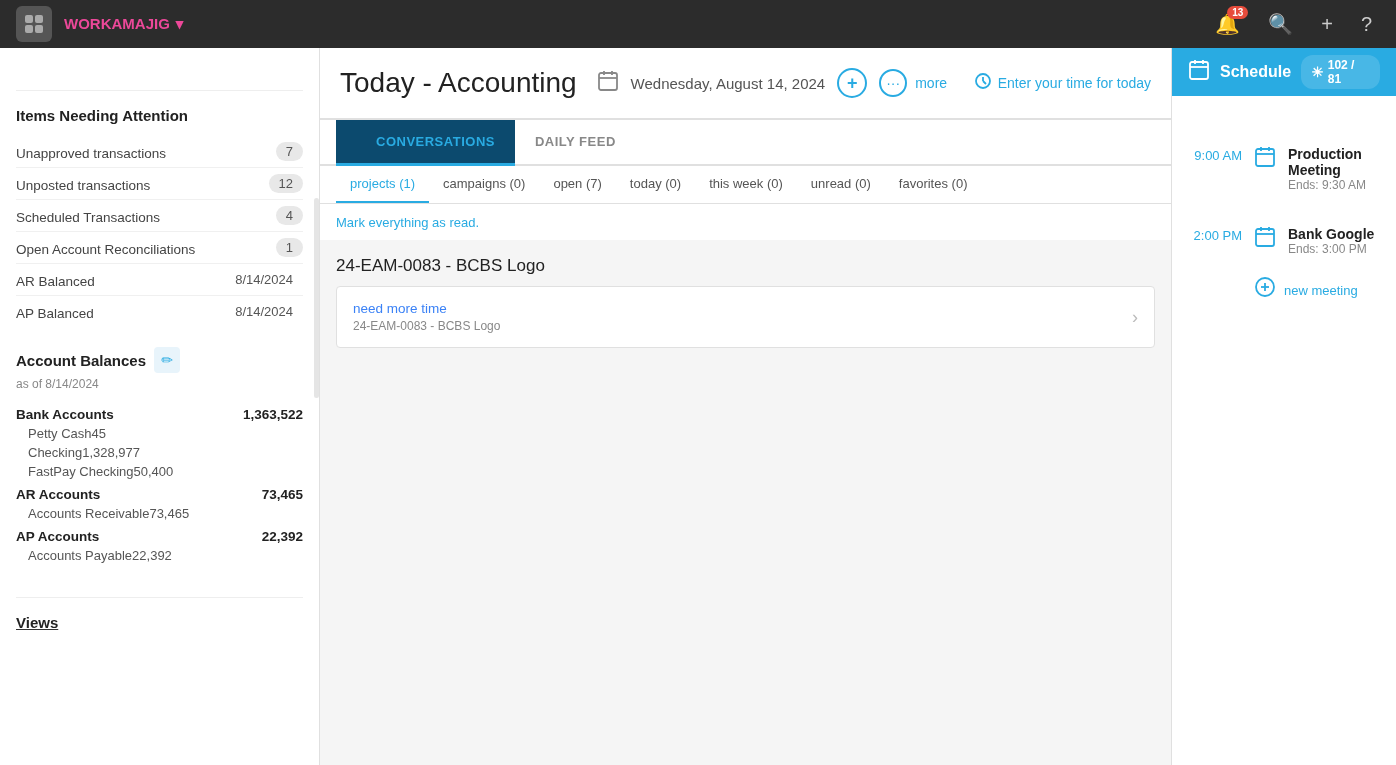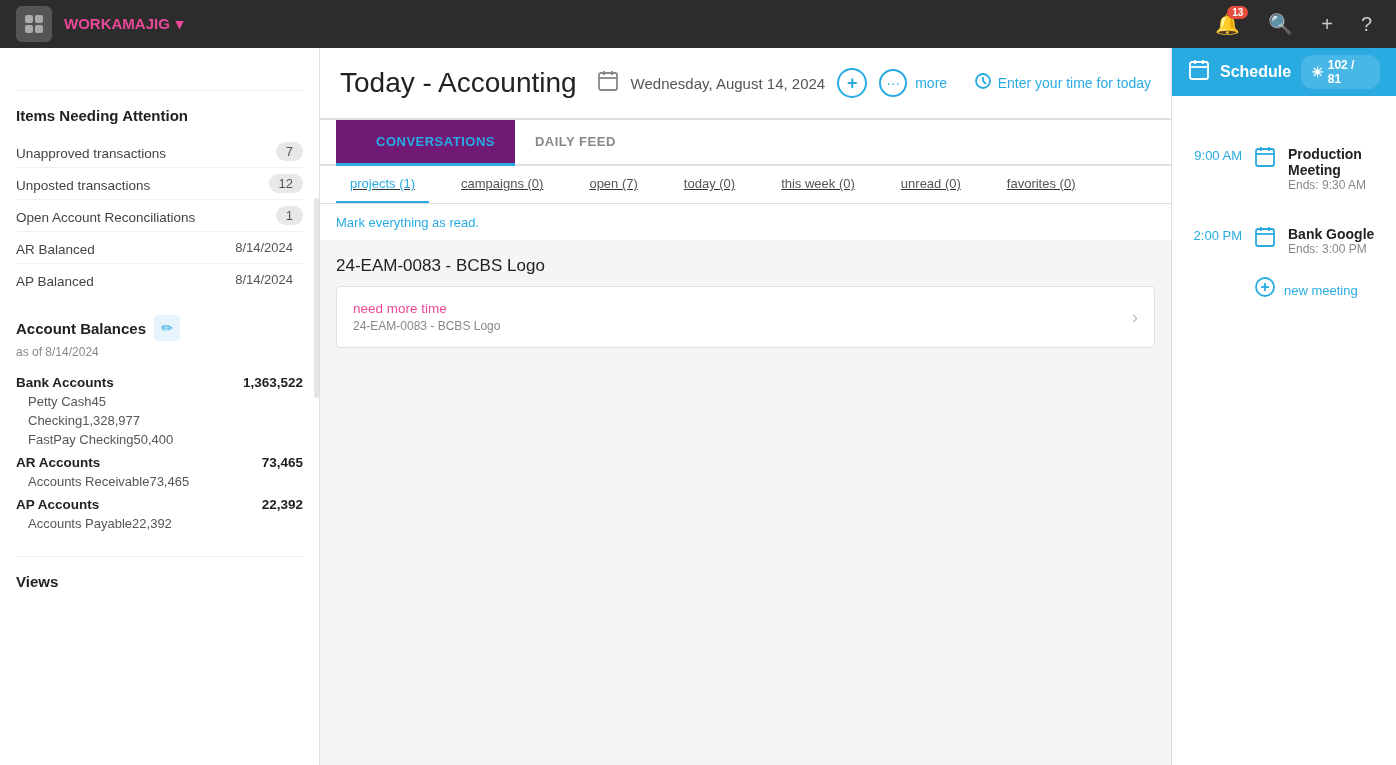--- a/index.html
+++ b/index.html
@@ -168,21 +168,21 @@
       display: flex; justify-content: space-between;
       padding: 6px 0 2px 0;
     }
     .balance-sub-item {
       display: flex; justify-content: flex-start;
       padding: 2px 0 2px 12px;
       font-size: 13px;
       color: #555;
     }
 
-    .views-section { margin-top: 23px; padding-bottom: 16px; }
+    .views-section { margin-top: 32px; padding-bottom: 16px; text-decoration: underline; }
 
     
     .tab-bar {
       background: #fff;
       border-bottom: 2px solid #e0e0e0;
       display: flex;
       padding: 0 16px;
     }
     .tab-item {
       padding: 14px 20px;
@@ -190,32 +190,31 @@
       font-weight: 600;
       letter-spacing: 0.5px;
       color: #888;
       cursor: pointer;
       border-bottom: 3px solid transparent;
       margin-bottom: -2px;
     }
     .tab-item.active {
       color: #29abe2;
       border-bottom: 3px solid #29abe2;
-      background: #701a75;
+      background: #0c4a6e;
       padding-left: 40px;
     }
 
     
     .sub-tab-bar {
       background: #fff;
       border-bottom: 1px solid #e0e0e0;
       display: flex;
       padding: 0 16px;
-      gap: 18px;
-      text-decoration: underline;
+      gap: 0;
     }
     .sub-tab-item {
       padding: 10px 14px;
       font-size: 13px;
       color: #555;
       cursor: pointer;
       border-bottom: 2px solid transparent;
     }
     .sub-tab-item.active {
       color: #29abe2;
@@ -251,21 +250,21 @@
       border: 1px solid #e0e0e0;
       border-radius: 4px;
       padding: 14px 16px;
       display: flex;
       align-items: center;
       justify-content: space-between;
       cursor: pointer;
       margin-bottom: 6px;
     }
     .conv-item-left {}
-    .conv-item-subject { font-size: 13.5px; color: #ec4899; font-weight: 500; margin-bottom: 3px; }
+    .conv-item-subject { font-size: 13.5px; color: #3b82f6; font-weight: 500; margin-bottom: 3px; }
     .conv-item-sub { font-size: 12px; color: #888; }
     .conv-chevron { color: #bbb; font-size: 18px; }
 
     
     .schedule-panel {
       width: 225px;
       background: #fff;
       border-left: 1px solid #e0e0e0;
       flex-shrink: 0;
       display: flex;
@@ -387,20 +386,24 @@
 
       <div class="attention-item">
         <span>Unapproved transactions</span>
         <span class="attention-badge ">7</span>
       </div>
           <div class="attention-item">
         <span>Unposted transactions</span>
         <span class="attention-badge ">12</span>
       </div>
           <div class="attention-item">
+        <span>Scheduled Transactions</span>
+        <span class="attention-badge ">4</span>
+      </div>
+          <div class="attention-item">
         <span>Open Account Reconciliations</span>
         <span class="attention-badge ">1</span>
       </div>
           <div class="attention-item">
         <span>AR Balanced</span>
         <span class="attention-badge date-badge">8/14/2024</span>
       </div>
           <div class="attention-item">
         <span>AP Balanced</span>
         <span class="attention-badge date-badge">8/14/2024</span>

